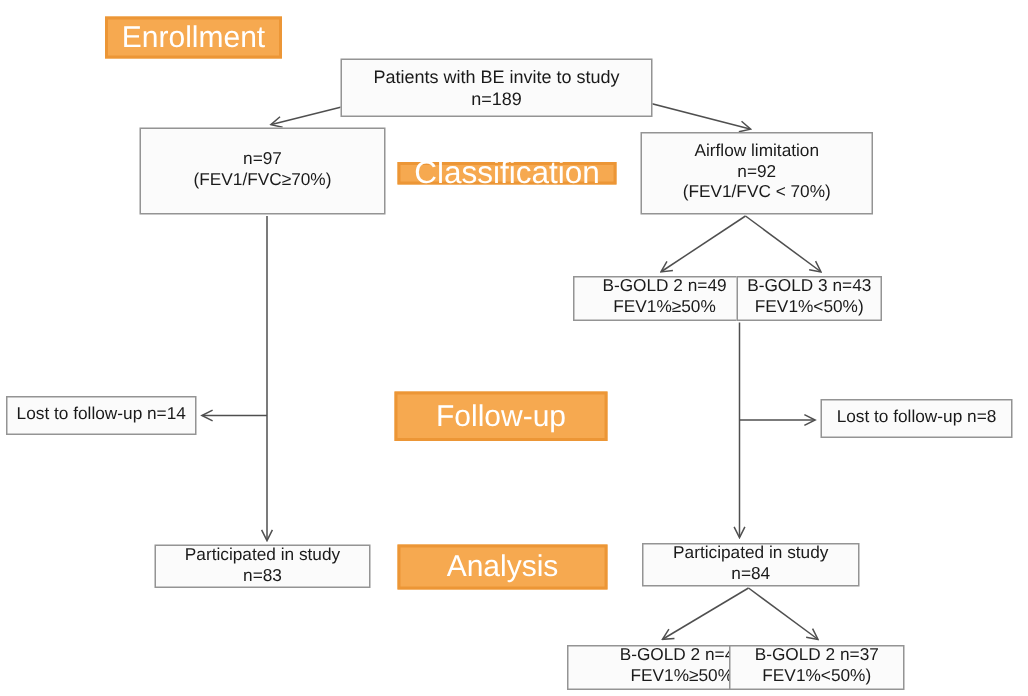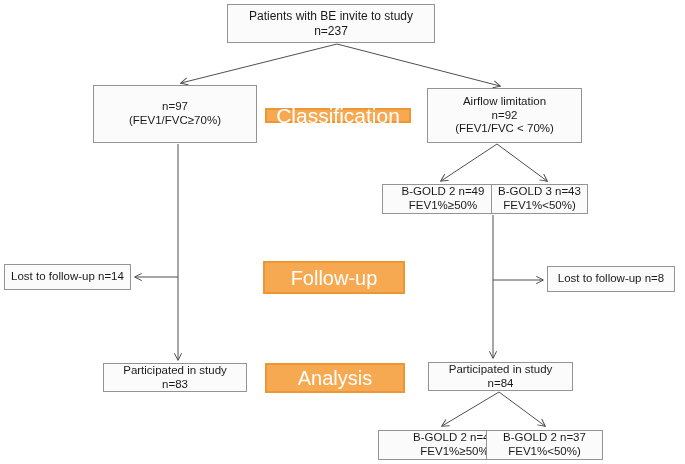--- a/index.html
+++ b/index.html
@@ -26,21 +26,21 @@
     position:absolute;
     box-sizing:border-box;
     background:var(--box-fill);
     border:1px solid var(--box-border);
     display:flex;flex-direction:column;
     align-items:center;justify-content:center;
     text-align:center;
     font-size:11.5px;line-height:1.18;
     white-space:nowrap;
   }
-  .node.big{font-size:12px;}
+  .node.big{font-size:12px;margin-top:35px;}
   .stage{
     position:absolute;
     box-sizing:border-box;
     background:var(--stage-fill);
     border:2px solid var(--stage-border);
     color:var(--stage-text);
     display:flex;align-items:center;justify-content:center;
     font-size:20px;line-height:1;
     text-align:center;
   }
@@ -77,24 +77,27 @@
     <line class="conn" x1="497" y1="144" x2="441" y2="181" marker-end="url(#arrowhead)"></line>
     <line class="conn" x1="497" y1="144" x2="547" y2="181" marker-end="url(#arrowhead)"></line>
     <line class="conn" x1="178" y1="144" x2="178" y2="360" marker-end="url(#arrowhead)"></line>
     <line class="conn" x1="178" y1="277" x2="135" y2="277" marker-end="url(#arrowhead)"></line>
     <line class="conn" x1="493" y1="215" x2="493" y2="358" marker-end="url(#arrowhead)"></line>
     <line class="conn" x1="493" y1="280" x2="543" y2="280" marker-end="url(#arrowhead)"></line>
     <line class="conn" x1="499" y1="392" x2="442" y2="426" marker-end="url(#arrowhead)"></line>
     <line class="conn" x1="499" y1="392" x2="545" y2="426" marker-end="url(#arrowhead)"></line>
   </svg>
 
+  <div class="stage" id="stage-enrollment">
+    <span>Enrollment</span>
+  </div>
 
   <div class="node big" id="node-invited">
     <span>Patients with BE invite to study</span>
-    <span>n=237</span>
+    <span>n=189</span>
   </div>
 
   <div class="node" id="node-non-airflow">
     <span>n=97</span>
     <span>(FEV1/FVC≥70%)</span>
   </div>
 
   <div class="stage" id="stage-classification">
     <span>Classification</span>
   </div>

